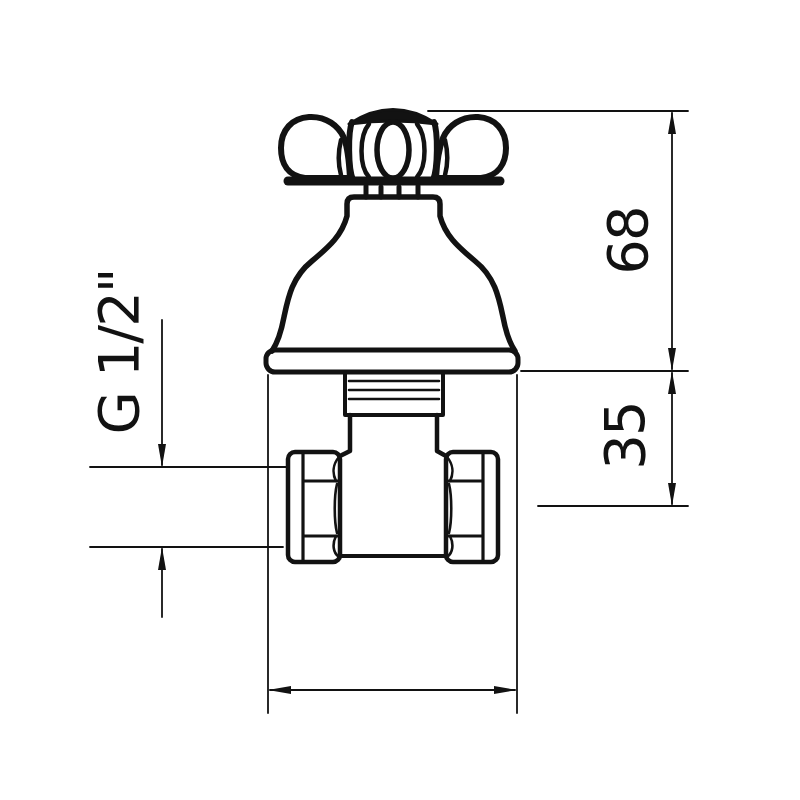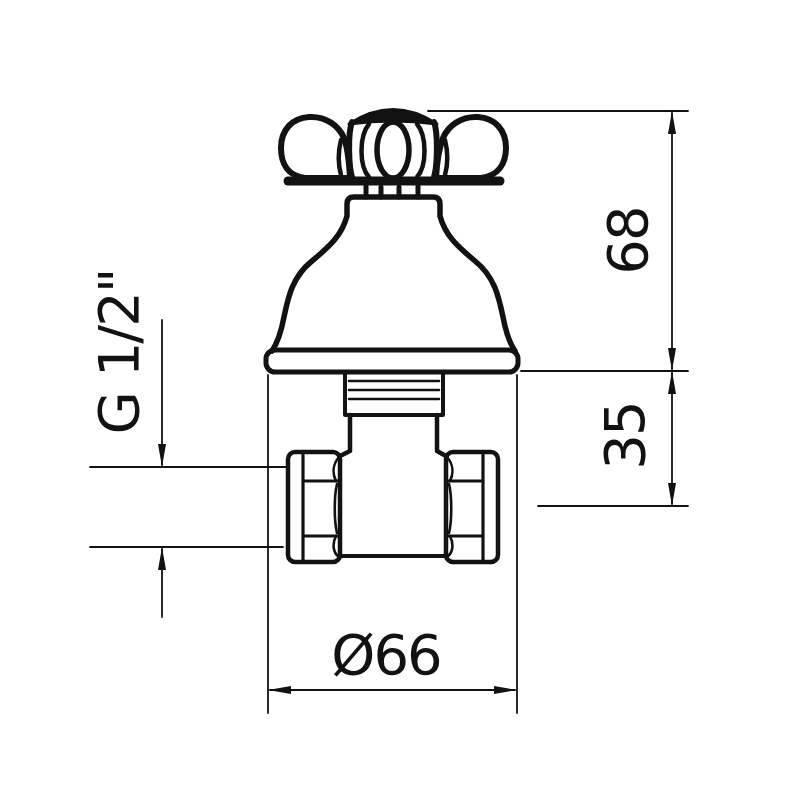--- a/index.html
+++ b/index.html
@@ -111,14 +111,13 @@
       <polygon fill="#121212" stroke="none" points="517,690 494,686 494,694"></polygon>
     </g>
   </svg>
 
   <div class="dim-label vertical" style="left:628px; top:241px;">68</div>
 
   <div class="dim-label vertical" style="left:625px; top:436px;">35</div>
 
   <div class="dim-label vertical" style="left:119px; top:352px;">G 1/2"</div>
 
-  <div class="dim-label" style="left:386px; top:655px;">Ø66</div>
 </div>
 
 </body></html>

